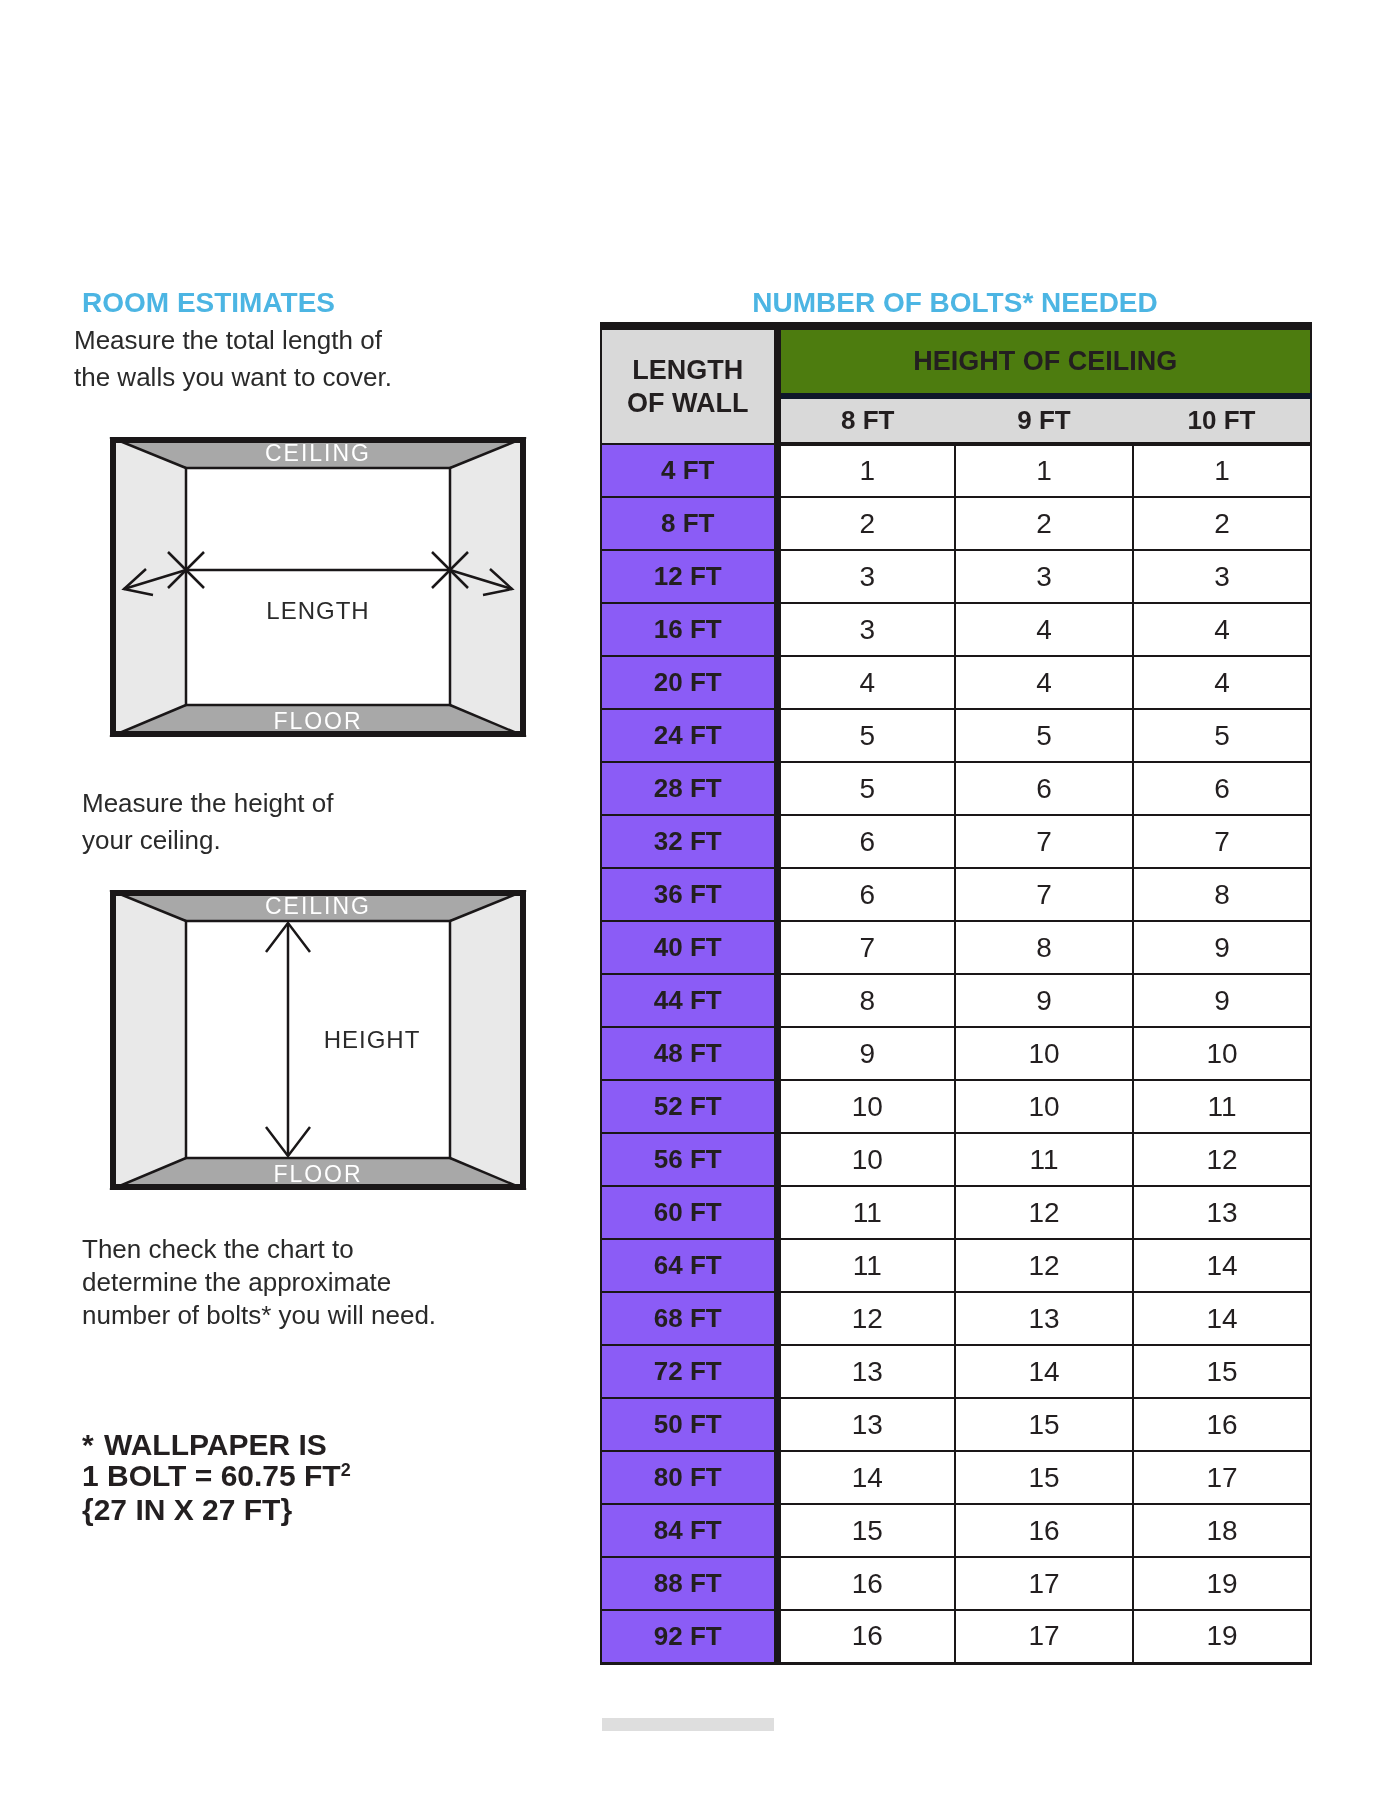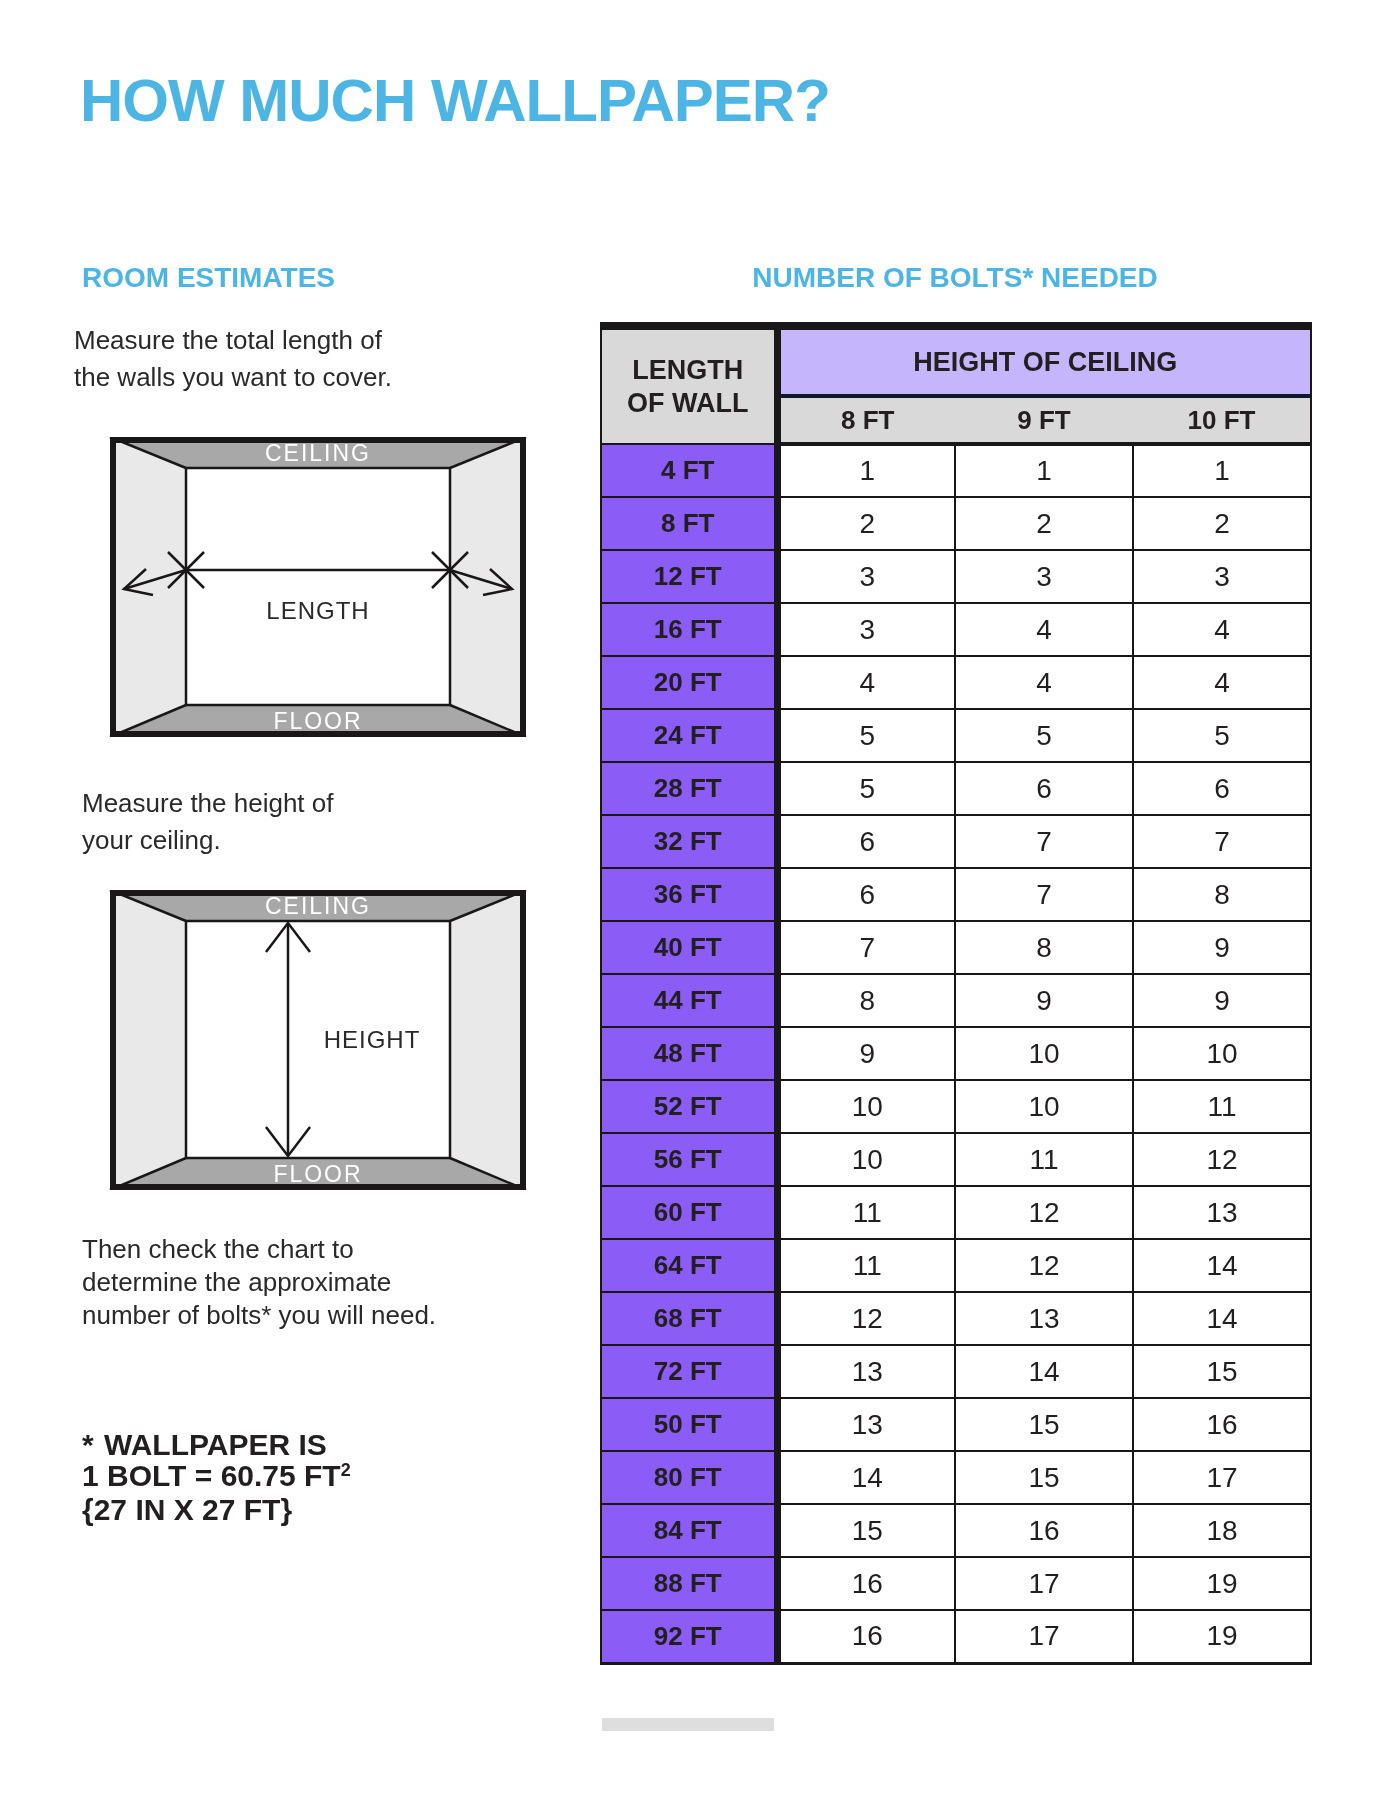--- a/index.html
+++ b/index.html
@@ -21,20 +21,21 @@
     font-weight: bold;
     letter-spacing: -1px;
     color: #4cb5e3;
     white-space: nowrap;
   }
   .section-heading {
     font-size: 28px;
     font-weight: bold;
     color: #4cb5e3;
     white-space: nowrap;
+    margin-top: 25px;
   }
   .room-estimates-heading { left: 82px; top: 262px; }
   .bolts-heading { left: 600px; top: 262px; width: 710px; text-align: center; }
 
   .body-text {
     font-size: 26px;
     line-height: 37px;
     color: #2a2a2a;
   }
   .para1 { left: 74px; top: 322px; }
@@ -92,22 +93,22 @@
     color: #231f20;
   }
   .bolts-table .label-h {
     background: #d9d9d9;
     border-right: 7px solid #1a1718;
     font-size: 27px;
     font-weight: bold;
     line-height: 33px;
   }
   .bolts-table .group-h {
-    background: #c4b5fd;
-    border-bottom: 4px solid #0f172a;
+    background: #4d7c0f;
+    border-bottom: 6px solid #0f172a;
     font-size: 27px;
     font-weight: bold;
     height: 70px;
   }
   .bolts-table .hrow2 th {
     background: #d9d9d9;
     font-size: 26px;
     font-weight: bold;
     height: 48px;
     border-bottom: 4px solid #1a1718;
@@ -130,21 +131,20 @@
     left: 602px; top: 1718px;
     width: 172px; height: 13px;
     background: #dedede;
   }
 </style>
 </head>
 <body>
 
 <div class="page">
 
-  <div class="abs page-title">HOW MUCH WALLPAPER?</div>
 
   <div class="abs section-heading room-estimates-heading">ROOM ESTIMATES</div>
 
   <div class="abs body-text para1">
     <span>Measure the total length of</span><br>
     <span>the walls you want to cover.</span>
   </div>
 
   <div class="abs diagram diagram1">
     <svg viewBox="0 0 416 300">

